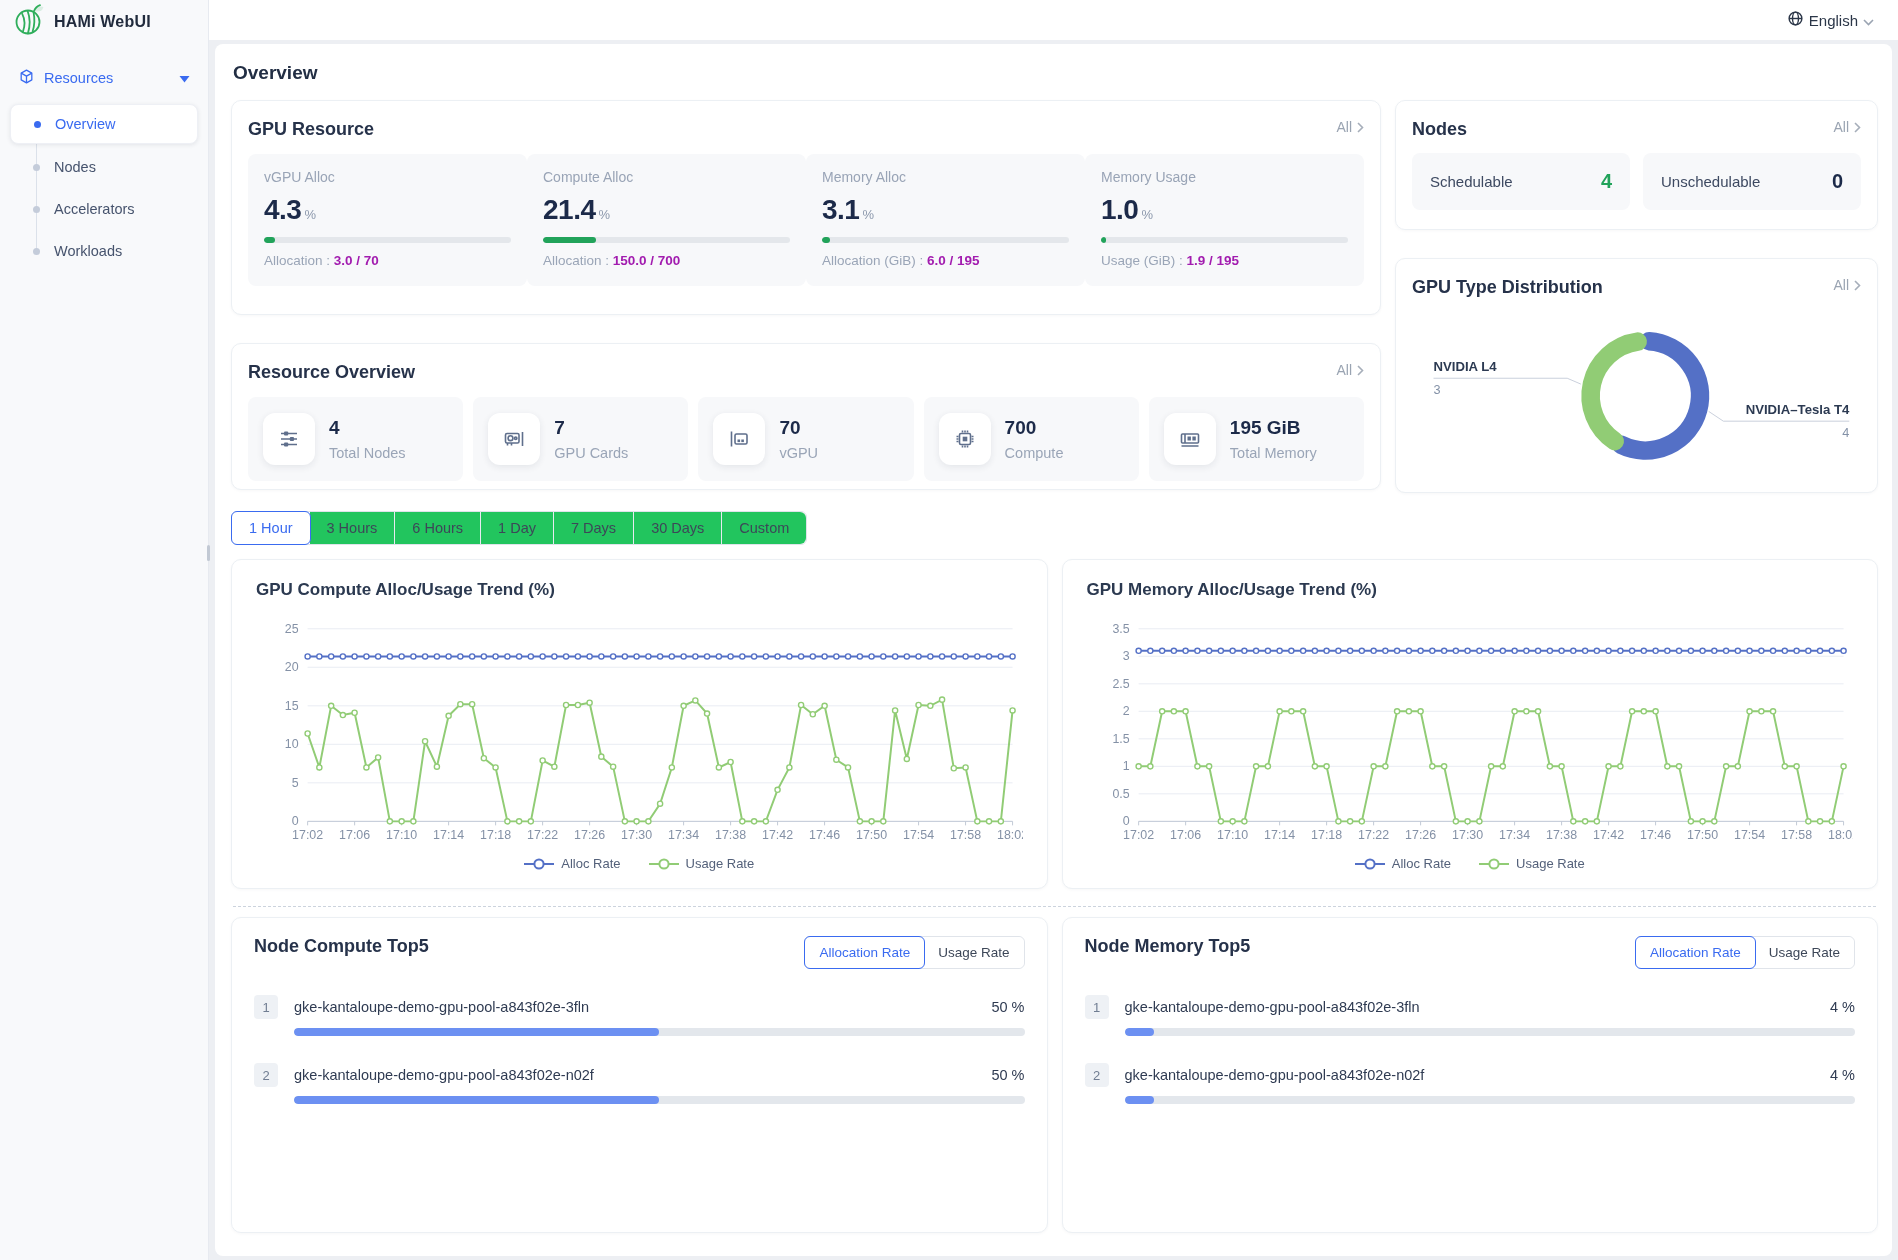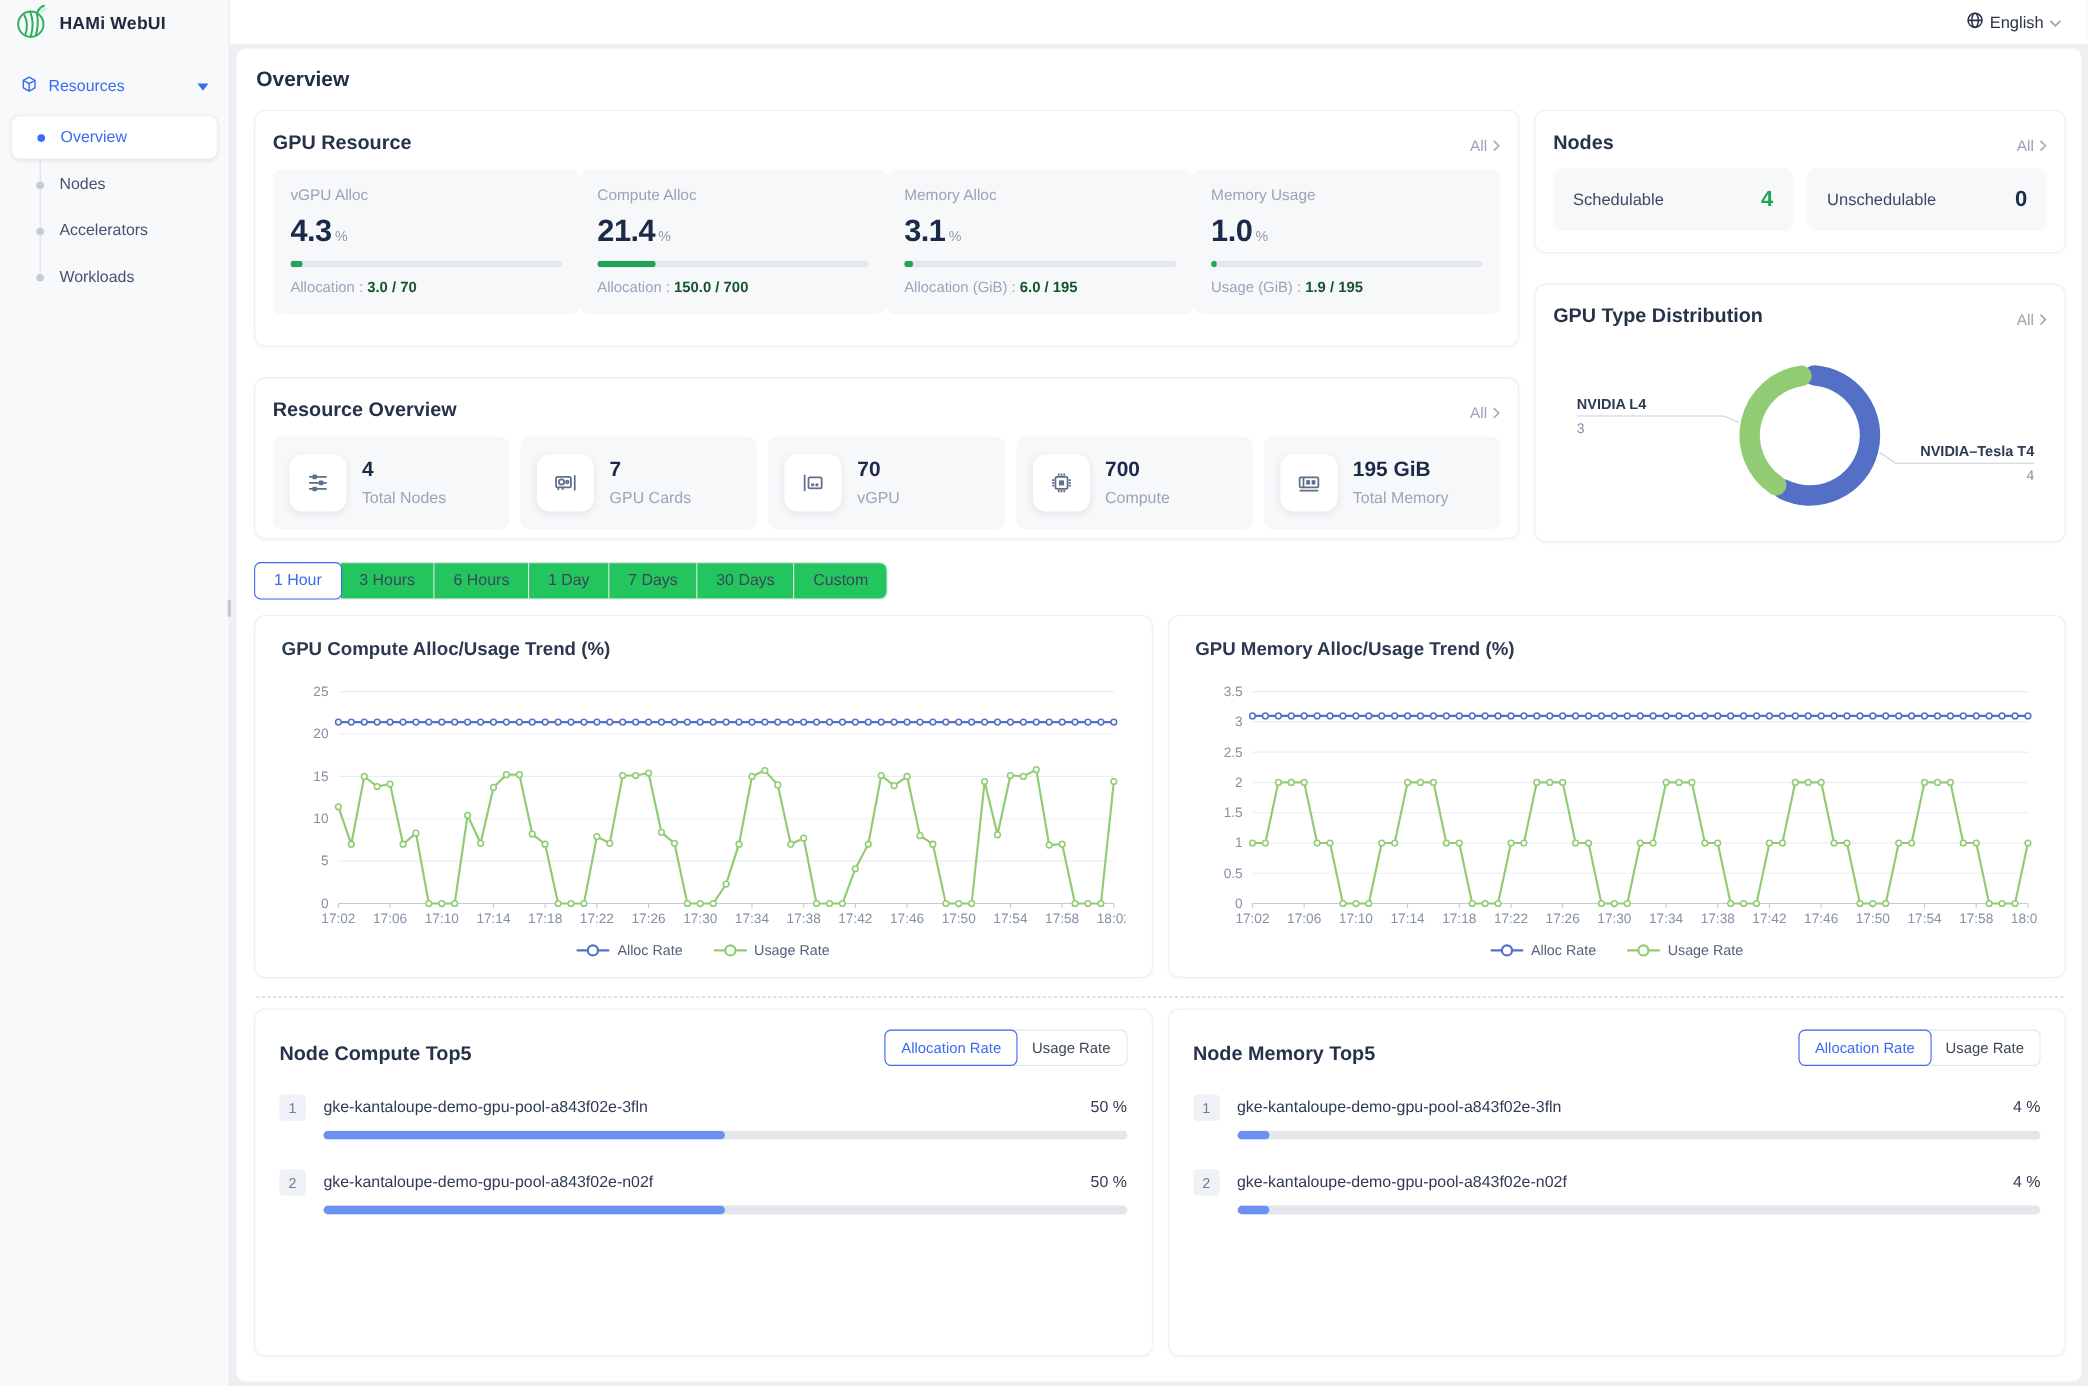--- a/index.html
+++ b/index.html
@@ -31,38 +31,38 @@
   .topbar{height:40px;background:#fff;display:flex;align-items:center;justify-content:flex-end;
     padding:0 24px;}
   .lang{display:flex;align-items:center;gap:5px;cursor:pointer;font-size:15px;color:#2b3648;}
   .panel{flex:1;background:#fff;border-radius:8px;margin:4px 6px 4px 6px;
     padding:16px 14px 15px 16px;box-sizing:border-box;overflow:hidden;}
   .page-title{font-size:19px;font-weight:bold;color:#222e44;margin:2px 0 16px 2px;}
 
   
   .card{background:#fff;border:1px solid #ecf0f4;border-radius:10px;box-sizing:border-box;
     box-shadow:0 1px 3px rgba(40,52,74,.04);padding:18px 16px;}
-  .card-head{display:flex;align-items:flex-end;justify-content:space-between;}
+  .card-head{display:flex;align-items:flex-start;justify-content:space-between;}
   .card-title{font-size:18px;font-weight:600;color:#26324a;}
   .all-link{display:flex;align-items:center;gap:5px;color:#9aa4b2;font-size:14px;cursor:pointer;}
 
   .top-grid{display:grid;grid-template-columns:1150px 1fr;column-gap:14px;}
   .col{display:flex;flex-direction:column;row-gap:28px;}
 
   
   #gpu-resource{height:215px;}
   .metric-row{display:flex;margin-top:14px;}
   .metric-card{flex:1;background:#f7f8fa;border-radius:8px;padding:15px 16px;box-sizing:border-box;height:132px;}
   .metric-label{font-size:14px;color:#99a4b6;}
   .metric-value{margin-top:9px;font-size:28px;font-weight:bold;color:#1c2a49;letter-spacing:-.5px;}
   .metric-unit{font-size:13px;font-weight:normal;color:#8d99ad;margin-left:3px;}
   .metric-bar{margin-top:11px;height:6px;border-radius:3px;background:#e4e7eb;overflow:hidden;}
   .metric-bar>i{display:block;height:100%;border-radius:3px;background:#21a35a;}
   .metric-detail{margin-top:10px;font-size:13.5px;color:#9aa5b7;}
-  .metric-detail b{color:#14532d;font-weight:600;}
+  .metric-detail b{color:#a21caf;font-weight:600;}
 
   
   #nodes-card{height:130px;}
   .node-stats{display:flex;gap:13px;margin-top:13px;}
   .node-stat{flex:1;background:#f7f8fa;border-radius:8px;padding:17px 18px;display:flex;
     align-items:center;justify-content:space-between;box-sizing:border-box;}
   .node-stat .lbl{font-size:15px;color:#3d4961;}
   .node-stat .val{font-size:20px;font-weight:bold;color:#1c2a49;}
   .node-stat .val.green{color:#21a35a;}
 

